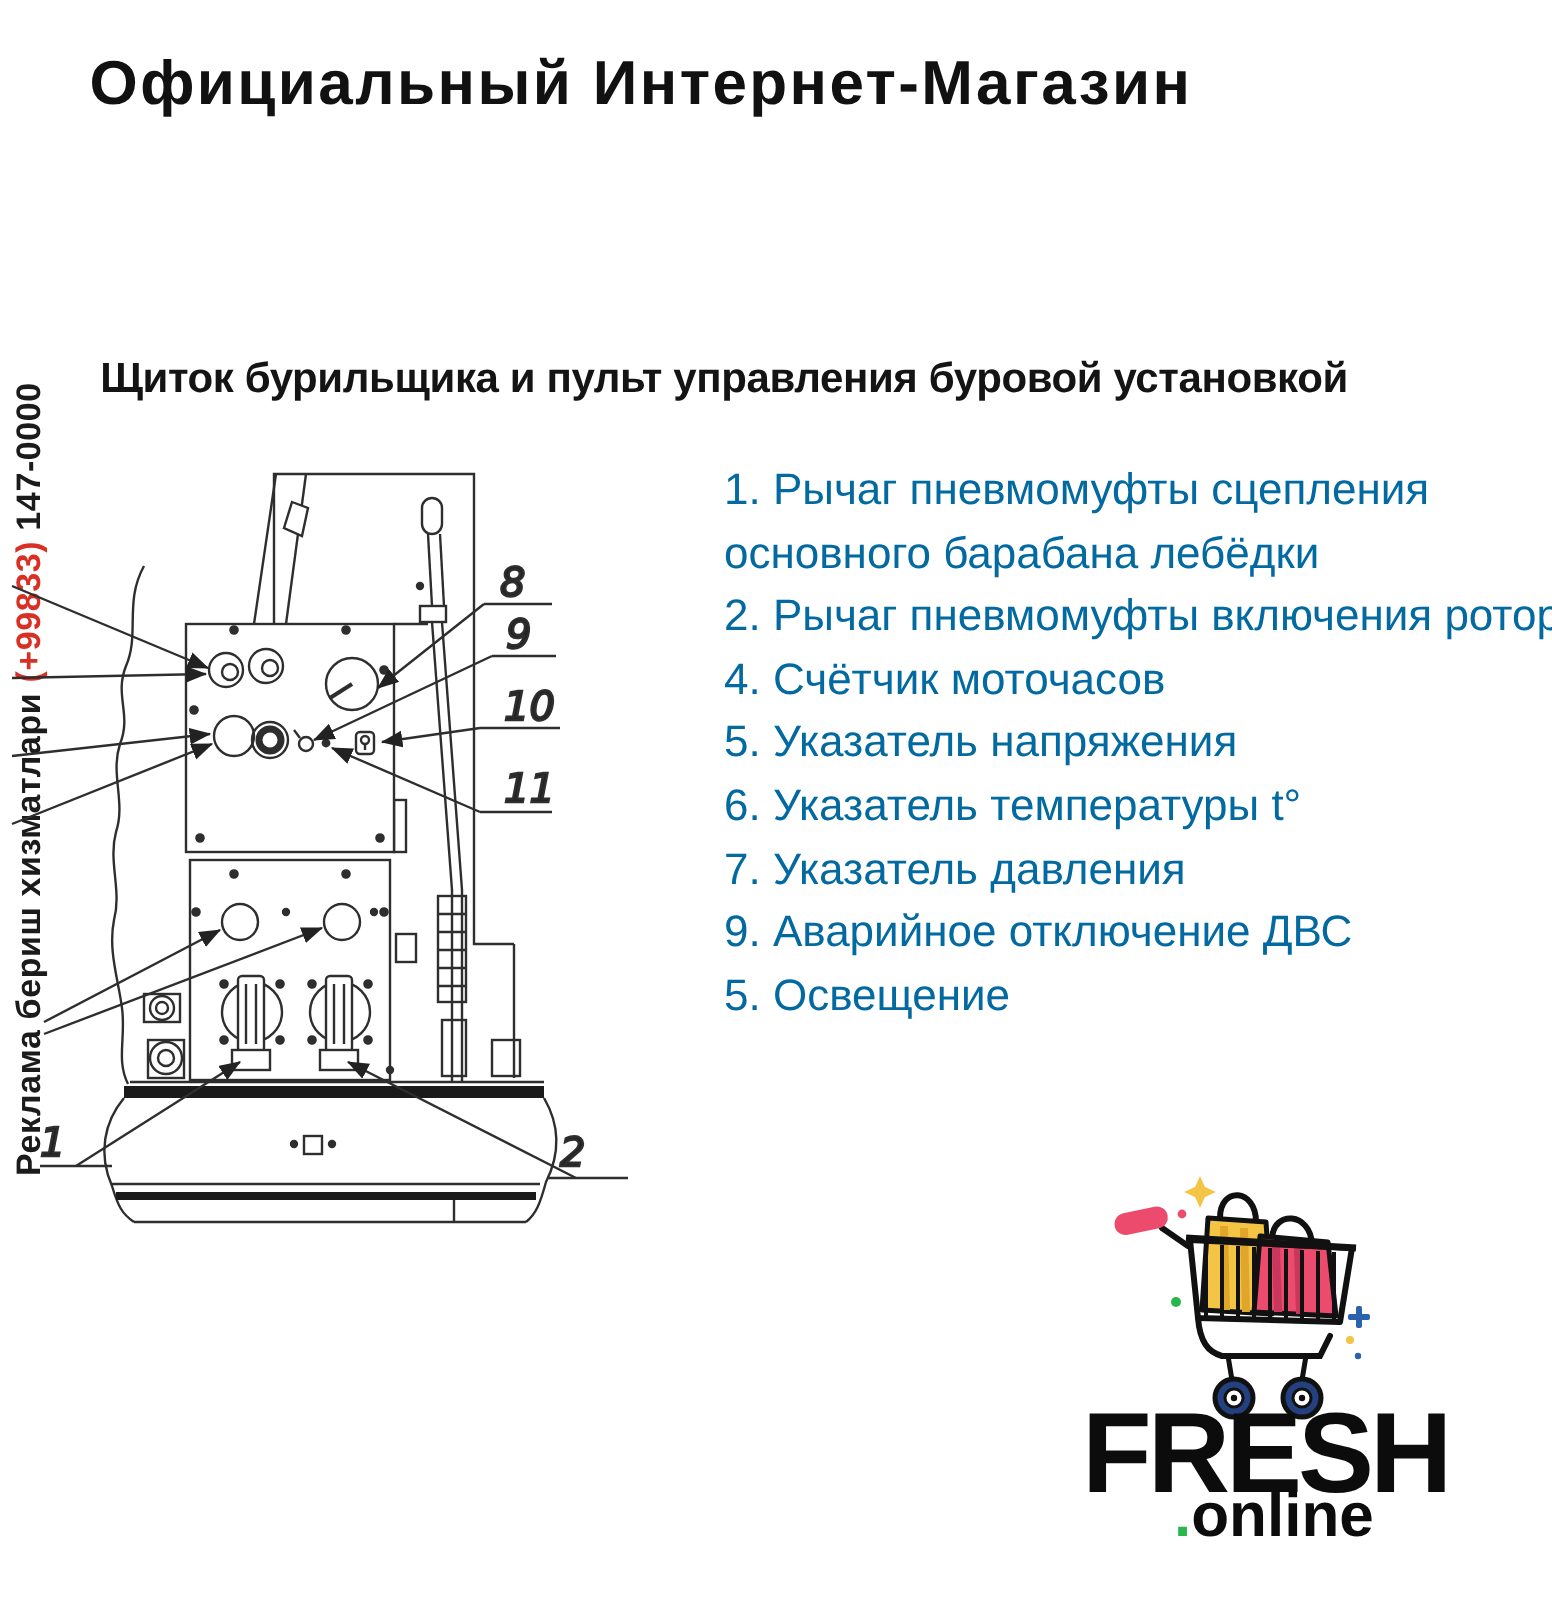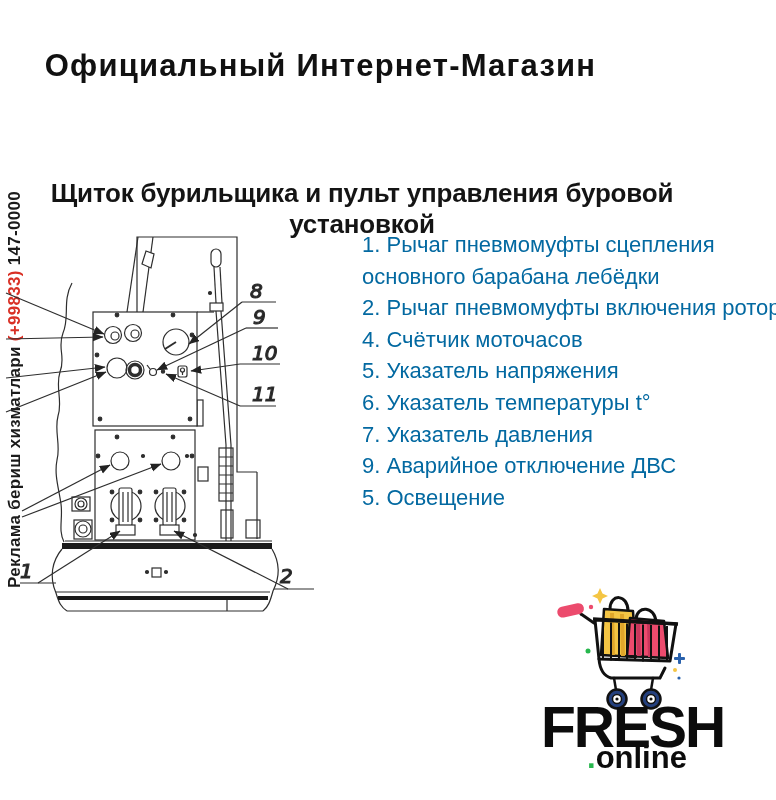--- a/index.html
+++ b/index.html
@@ -1,21 +1,21 @@
 <!DOCTYPE html>
 <html style="--ink: #161616; --red: #d93025; --yellow: #f4c544; --yellow-dark: #e0a62b; --pink: #ec4b6d; --pink-dark: #c9375c; --blue: #2a62ad; --navy: #24407e; --green: #27b74d;"><head>
 <meta charset="utf-8">
 <style>
   html,body{margin:0;padding:0;background:#fff;}
   #canvas{position:relative;width:776px;height:800px;background:#ffffff;overflow:hidden;
           font-family:"Liberation Sans",sans-serif;color:var(--ink,#161616);}
   .abs{position:absolute;}
   .page-title{top:24px;left:0;width:641px;text-align:center;font-size:31px;font-weight:bold;
-              letter-spacing:1.2px;color:#111;margin-top:24px;}
-  .section-heading{top:178px;left:0;width:724px;text-align:center;font-size:26px;font-weight:bold;
+              letter-spacing:1.2px;color:#111;}
+  .section-heading{top:178px;left:0;width:724px;text-align:center;font-size:21px;font-weight:bold;
                    letter-spacing:-0.2px;color:#141414;}
   .ad-vertical{left:5px;top:588px;width:0;height:0;}
   .ad-vertical .rot{display:inline-block;transform:rotate(-90deg);transform-origin:0 0;
                     white-space:nowrap;font-size:17px;font-weight:600;letter-spacing:0.3px;color:#1b1b1b;}
   .ad-vertical .red{color:var(--red,#d93025);}
   .parts-list{left:346px;top:229px;width:430px;font-size:22px;line-height:31.6px;
               color:#0369a1;margin-left:16px;}
   .parts-list .item{white-space:pre;}
   .diagram-svg{left:0;top:205px;}
   .cart-svg{left:548px;top:578px;}

